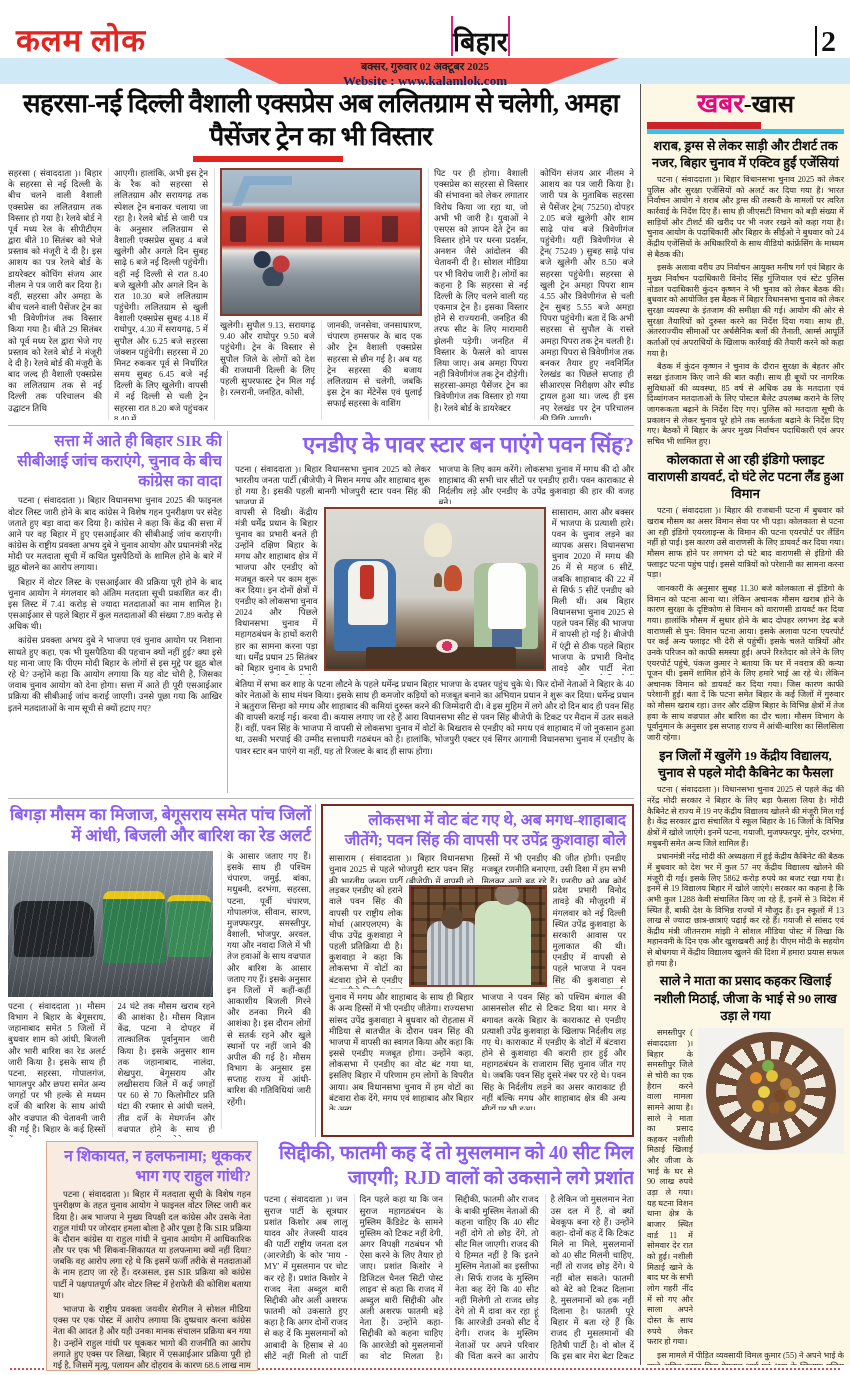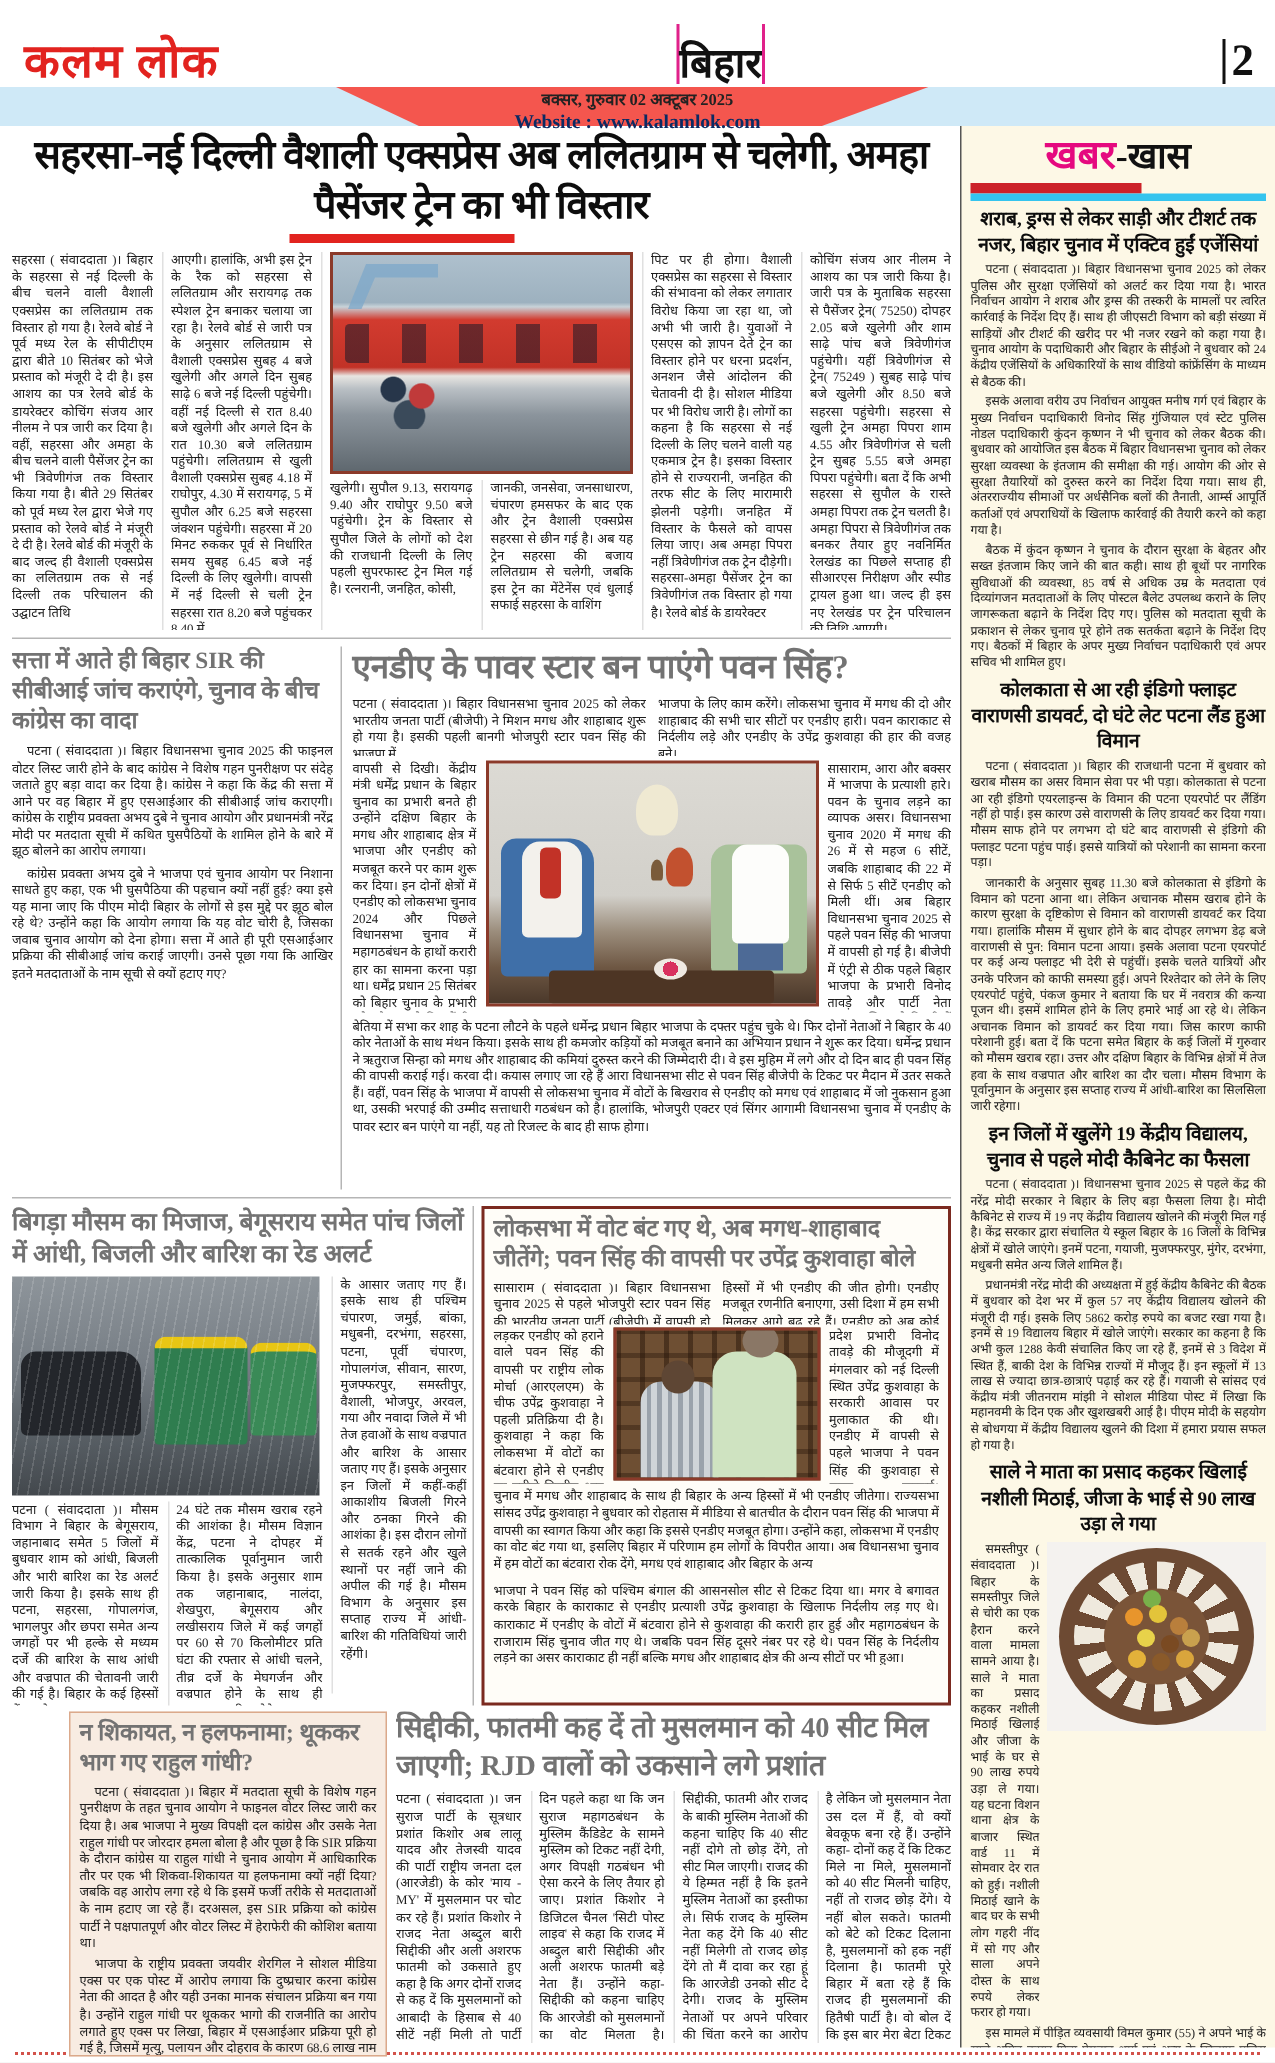--- a/index.html
+++ b/index.html
@@ -23,21 +23,21 @@
   .trapezoid { position:absolute; left:224px; top:0; width:395px; height:26px; background:#f4564e; clip-path:polygon(0 0,100% 0,82% 100%,14% 100%); }
 
   
   .content { display:flex; height:1281px; }
   .main { width:640px; padding:4px 6px 0 8px; }
   .khabar { width:210px; background:#fdf8e6; border-left:1px solid #555; padding:4px 6px 0 6px; overflow:hidden; }
 
   
   h1.lead-head { font-size:26px; font-weight:800; color:#0d0d0d; text-align:center; line-height:1.25; letter-spacing:-.5px; }
   .red-underline { width:150px; height:6px; background:#e2231f; margin:3px 0 6px 185px; }
-  h2 { color:#737373; font-weight:800; text-align:left; line-height:1.3; }
+  h2 { color:#8b5cf6; font-weight:800; text-align:right; line-height:1.3; }
 
   
   .tcol, .tcol-w, .body-p { font-size:8.6px; line-height:1.3; color:#1c1c1c; text-align:justify; overflow:hidden; }
   .body-p { margin-bottom:3px; text-indent:10px; }
 
   
   .lead-cols { display:flex; gap:6px; height:252px; }
   .lead-cols .tcol { flex:1; }
   .lead-cols > * + * { border-left:1px solid #e0e0e0; padding-left:5px; }
   .midblock { width:208px; flex:none; display:flex; flex-direction:column; gap:4px; }
@@ -105,21 +105,21 @@
   .weather h2 { font-size:16.5px; margin-bottom:4px; }
   .weather-body { display:flex; gap:6px; height:278px; }
   .weather-left { width:207px; flex:none; display:flex; flex-direction:column; gap:4px; }
   .weather-body > .tcol { flex:1; border-left:1px solid #e0e0e0; padding-left:5px; }
   .kushwaha-box { flex:1; border:2px solid #7b2a20; margin-left:5px; padding:4px 6px; overflow:hidden; background:#fffdf8; }
   .kushwaha-box h2 { font-size:15.5px; margin-bottom:3px; }
   .kush-intro { display:flex; gap:8px; height:30px; margin-bottom:2px; }
   .kush-intro .tcol-w { flex:1; }
   .kush-mid { display:flex; gap:6px; height:104px; }
   .kush-mid .tcol { flex:1; }
-  .kush-bottom { display:flex; gap:8px; margin-top:3px; height:118px;flex-direction:column; }
+  .kush-bottom { display:flex; gap:8px; margin-top:3px; height:118px; }
   .kush-bottom .tcol-w { flex:1; }
 
   
   .row4 { height:230px; margin-top:4px;padding-left:38px; }
   .rahul-box { width:212px; background:#f8ece2; border:1px solid #dba98b; padding:4px 6px; overflow:hidden; }
   .rahul-box h2 { font-size:15.5px; margin-bottom:3px; }
   .prashant { flex:1; margin-left:6px; overflow:hidden; }
   .prashant h2 { font-size:19px; margin-bottom:4px; }
   .pr-cols { display:flex; gap:6px; height:168px; }
   .pr-cols .tcol { flex:1; }
@@ -184,20 +184,21 @@
           <div class="tcol">कोचिंग संजय आर नीलम ने आशय का पत्र जारी किया है। जारी पत्र के मुताबिक सहरसा से पैसेंजर ट्रेन( 75250) दोपहर 2.05 बजे खुलेगी और शाम साढ़े पांच बजे त्रिवेणीगंज पहुंचेगी। यहीं त्रिवेणीगंज से ट्रेन( 75249 ) सुबह साढ़े पांच बजे खुलेगी और 8.50 बजे सहरसा पहुंचेगी। सहरसा से खुली ट्रेन अमहा पिपरा शाम 4.55 और त्रिवेणीगंज से चली ट्रेन सुबह 5.55 बजे अमहा पिपरा पहुंचेगी। बता दें कि अभी सहरसा से सुपौल के रास्ते अमहा पिपरा तक ट्रेन चलती है। अमहा पिपरा से त्रिवेणीगंज तक बनकर तैयार हुए नवनिर्मित रेलखंड का पिछले सप्ताह ही सीआरएस निरीक्षण और स्पीड ट्रायल हुआ था। जल्द ही इस नए रेलखंड पर ट्रेन परिचालन की तिथि आएगी।</div>
         </div>
       </section>
 
       <div class="hrule"></div>
 
       <div class="row row2">
         <section class="congress">
           <h2>सत्ता में आते ही बिहार SIR की सीबीआई जांच कराएंगे, चुनाव के बीच कांग्रेस का वादा</h2>
           <p class="body-p">पटना ( संवाददाता )। बिहार विधानसभा चुनाव 2025 की फाइनल वोटर लिस्ट जारी होने के बाद कांग्रेस ने विशेष गहन पुनरीक्षण पर संदेह जताते हुए बड़ा वादा कर दिया है। कांग्रेस ने कहा कि केंद्र की सत्ता में आने पर वह बिहार में हुए एसआईआर की सीबीआई जांच कराएगी। कांग्रेस के राष्ट्रीय प्रवक्ता अभय दुबे ने चुनाव आयोग और प्रधानमंत्री नरेंद्र मोदी पर मतदाता सूची में कथित घुसपैठियों के शामिल होने के बारे में झूठ बोलने का आरोप लगाया।</p>
+          <p class="body-p">बिहार में वोटर लिस्ट के एसआईआर की प्रक्रिया पूरी होने के बाद चुनाव आयोग ने मंगलवार को अंतिम मतदाता सूची प्रकाशित कर दी। इस लिस्ट में 7.41 करोड़ से ज्यादा मतदाताओं का नाम शामिल है। एसआईआर से पहले बिहार में कुल मतदाताओं की संख्या 7.89 करोड़ से अधिक थी।</p>
           <p class="body-p">कांग्रेस प्रवक्ता अभय दुबे ने भाजपा एवं चुनाव आयोग पर निशाना साधते हुए कहा, एक भी घुसपैठिया की पहचान क्यों नहीं हुई? क्या इसे यह माना जाए कि पीएम मोदी बिहार के लोगों से इस मुद्दे पर झूठ बोल रहे थे? उन्होंने कहा कि आयोग लगाया कि यह वोट चोरी है, जिसका जवाब चुनाव आयोग को देना होगा। सत्ता में आते ही पूरी एसआईआर प्रक्रिया की सीबीआई जांच कराई जाएगी। उनसे पूछा गया कि आखिर इतने मतदाताओं के नाम सूची से क्यों हटाए गए?</p>
         </section>
         <div class="vrule"></div>
         <section class="pavan">
           <h2>एनडीए के पावर स्टार बन पाएंगे पवन सिंह?</h2>
           <div class="pavan-intro">
             <div class="tcol-w">पटना ( संवाददाता )। बिहार विधानसभा चुनाव 2025 को लेकर भारतीय जनता पार्टी (बीजेपी) ने मिशन मगध और शाहाबाद शुरू हो गया है। इसकी पहली बानगी भोजपुरी स्टार पवन सिंह की भाजपा में</div>
             <div class="tcol-w">भाजपा के लिए काम करेंगे। लोकसभा चुनाव में मगध की दो और शाहाबाद की सभी चार सीटों पर एनडीए हारी। पवन काराकाट से निर्दलीय लड़े और एनडीए के उपेंद्र कुशवाहा की हार की वजह बने।</div>
           </div>
           <div class="pavan-mid">

